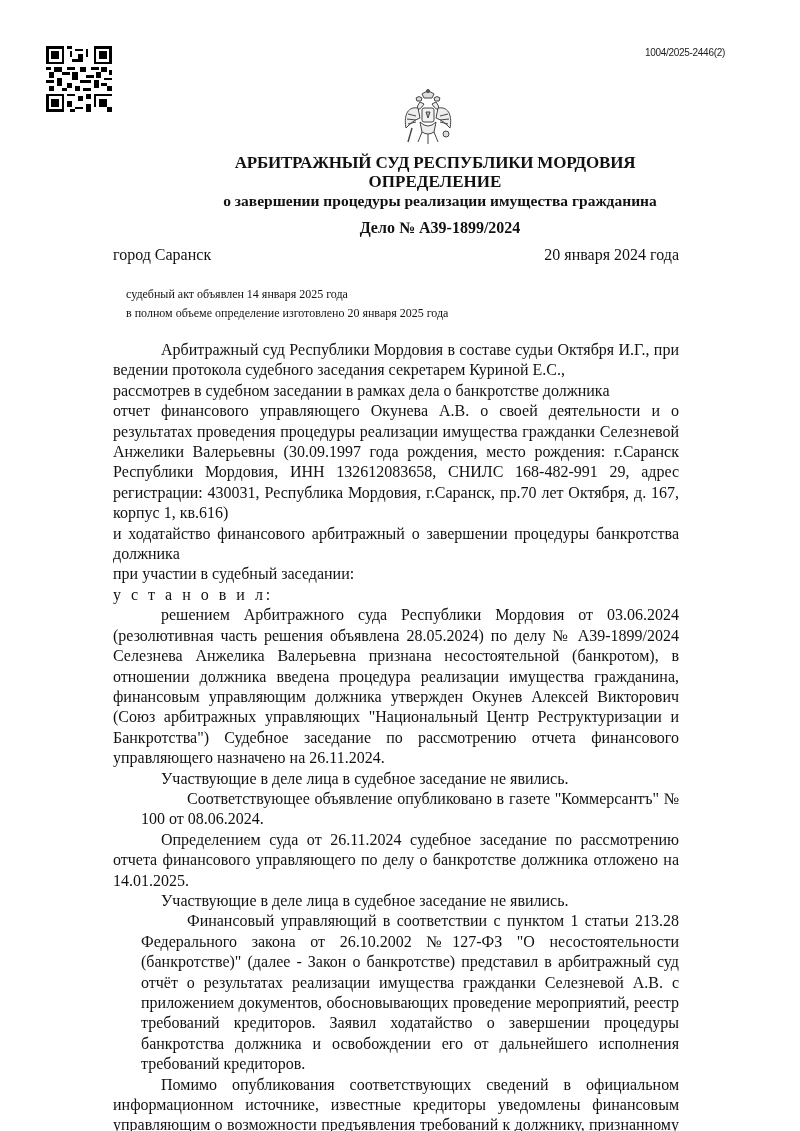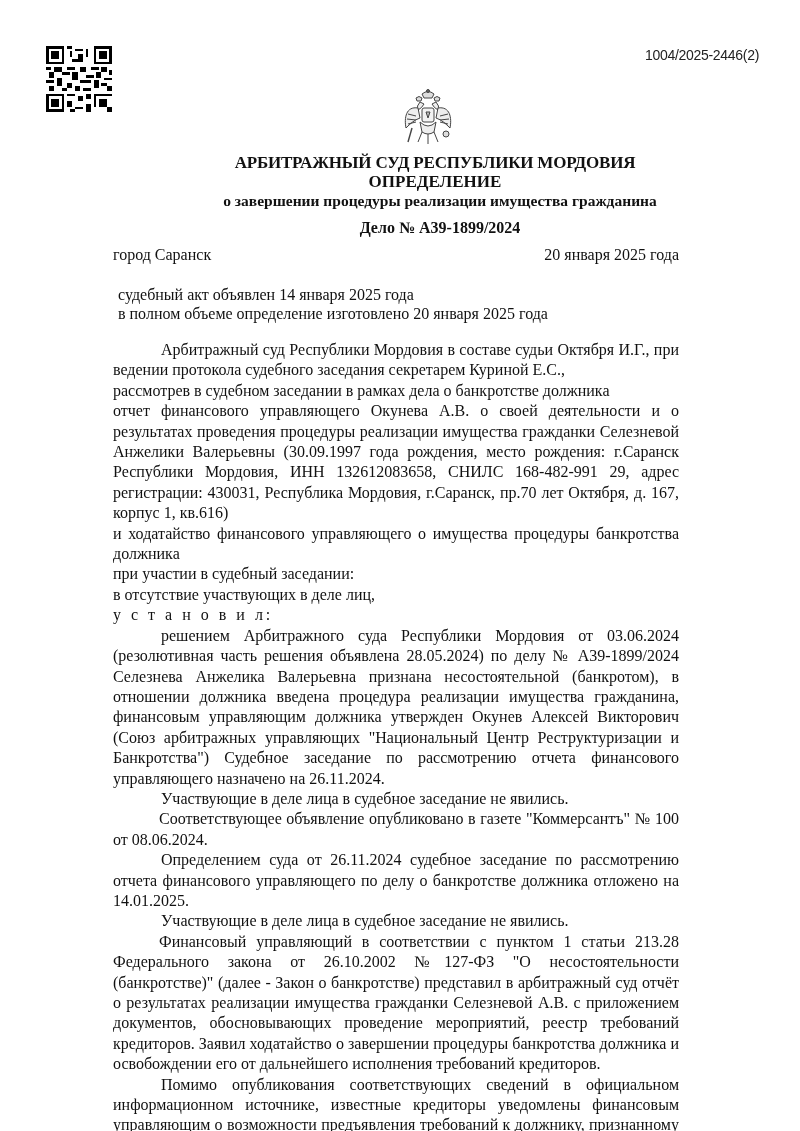--- a/index.html
+++ b/index.html
@@ -1,36 +1,36 @@
 <!DOCTYPE html>
 <html><head>
   <meta charset="utf-8">
   <style>
     html, body { margin: 0; padding: 0; background: #ffffff; }
     body { width: 800px; height: 1131px; position: relative; overflow: hidden;
            font-family: "Liberation Serif", "DejaVu Serif", serif; color: #111; }
     .qr { position: absolute; left: 46px; top: 46px; width: 66px; height: 66px; }
     .docnum { position: absolute; left: 645px; top: 47px; font-family: "Liberation Sans", sans-serif;
-              font-size: 14px; letter-spacing: -0.3px; color: #222; }
+              font-size: 10px; letter-spacing: -0.3px; color: #222; }
     .emblem { position: absolute; left: 402px; top: 88px; width: 52px; height: 60px; }
     .h-court { position: absolute; left: 0; width: 870px; top: 153px; text-align: center;
                font-weight: bold; font-size: 17px; letter-spacing: -0.2px; }
     .h-doc { position: absolute; left: 0; width: 870px; top: 172px; text-align: center;
              font-weight: bold; font-size: 17px; }
     .h-sub { position: absolute; left: 0; width: 880px; top: 192px; text-align: center;
              font-weight: bold; font-size: 15.5px; }
     .h-case { position: absolute; left: 0; width: 880px; top: 219px; text-align: center;
               font-weight: bold; font-size: 16px; }
     .city { position: absolute; left: 113px; top: 246px; font-size: 16px; font-family: Liberation Serif, serif; }
     .date { position: absolute; right: 121px; top: 246px; font-size: 16px; }
-    .announce { position: absolute; left: 118px; top: 285px; font-size: 16px; line-height: 19px; }
+    .announce { position: absolute; left: 126px; top: 285px; font-size: 12px; line-height: 19px; }
     .body { position: absolute; left: 113px; top: 340px; width: 566px; font-size: 16px; line-height: 20.4px; }
     .body p { margin: 0; text-align: justify; }
     .body p.ind { text-indent: 48px; }
-    .body p.ind2 { text-indent: 46px; }
+    .body p.ind2 { text-indent: 46px; margin-left: 28px; }
     .body p.center { text-align: left; letter-spacing: 3px; }
   </style>
 </head>
 <body>
 
 <svg class="qr" viewBox="0 0 25 25" shape-rendering="crispEdges">
   <rect x="0" y="0" width="25" height="25" fill="#fff"></rect>
   <g fill="#000">
     <rect x="0" y="0" width="7" height="7"></rect>
       <rect x="1" y="1" width="5" height="5" fill="#fff"></rect>
@@ -107,34 +107,33 @@
     <circle cx="44" cy="46" r="3" fill="#ddd"></circle>
   </g>
 </svg>
 
 <div class="h-court">АРБИТРАЖНЫЙ СУД РЕСПУБЛИКИ МОРДОВИЯ</div>
 <div class="h-doc">ОПРЕДЕЛЕНИЕ</div>
 <div class="h-sub">о завершении процедуры реализации имущества гражданина</div>
 <div class="h-case">Дело № А39-1899/2024</div>
 
 <div class="city">город  Саранск</div>
-<div class="date">20 января 2025 года</div>
+<div class="date">20 января 2024 года</div>
 
 <div class="announce">
   <div>судебный акт объявлен 14 января 2025 года</div>
   <div>в полном объеме определение изготовлено 20 января 2025 года</div>
 </div>
 
 <div class="body">
   <p class="ind">Арбитражный суд Республики Мордовия в составе судьи  Октября И.Г., при ведении протокола судебного заседания секретарем Куриной Е.С.,</p>
   <p>рассмотрев в судебном заседании в рамках дела о банкротстве должника</p>
   <p>отчет финансового управляющего Окунева А.В. о своей деятельности и о результатах проведения процедуры реализации имущества гражданки Селезневой Анжелики Валерьевны (30.09.1997 года рождения, место рождения: г.Саранск Республики Мордовия, ИНН 132612083658, СНИЛС 168-482-991 29, адрес регистрации: 430031, Республика Мордовия, г.Саранск, пр.70 лет Октября, д. 167, корпус 1, кв.616)</p>
-  <p>и ходатайство финансового управляющего о имущества процедуры банкротства должника</p>
+  <p>и ходатайство финансового арбитражный о завершении процедуры банкротства должника</p>
   <p>при участии в судебный заседании:</p>
-  <p>в отсутствие участвующих в деле лиц,</p>
   <p class="center">у с т а н о в и л:</p>
   <p class="ind">решением Арбитражного суда Республики Мордовия от 03.06.2024 (резолютивная часть решения объявлена 28.05.2024) по делу № А39-1899/2024 Селезнева Анжелика Валерьевна признана несостоятельной (банкротом), в отношении должника введена процедура реализации имущества гражданина, финансовым управляющим должника утвержден Окунев Алексей Викторович (Союз арбитражных управляющих "Национальный Центр Реструктуризации и Банкротства") Судебное заседание по рассмотрению отчета финансового управляющего назначено на 26.11.2024.</p>
   <p class="ind">Участвующие в деле  лица в судебное заседание не явились.</p>
   <p class="ind2">Соответствующее объявление опубликовано в газете "Коммерсантъ" № 100 от 08.06.2024.</p>
   <p class="ind">Определением суда от 26.11.2024    судебное заседание по рассмотрению отчета финансового управляющего  по делу о банкротстве должника отложено на 14.01.2025.</p>
   <p class="ind">Участвующие в деле лица в судебное заседание не явились.</p>
   <p class="ind2">Финансовый управляющий в соответствии с пунктом 1 статьи 213.28 Федерального закона от 26.10.2002 №127-ФЗ "О несостоятельности (банкротстве)" (далее - Закон о банкротстве)  представил в арбитражный суд отчёт о результатах реализации имущества гражданки Селезневой А.В. с приложением документов, обосновывающих проведение мероприятий, реестр требований  кредиторов. Заявил ходатайство о завершении процедуры банкротства должника и освобождении его от дальнейшего исполнения требований кредиторов.</p>
   <p class="ind">Помимо опубликования соответствующих  сведений в официальном информационном источнике, известные кредиторы уведомлены  финансовым  управляющим о возможности предъявления  требований к должнику, признанному банкротом.</p>
 
 </div>

